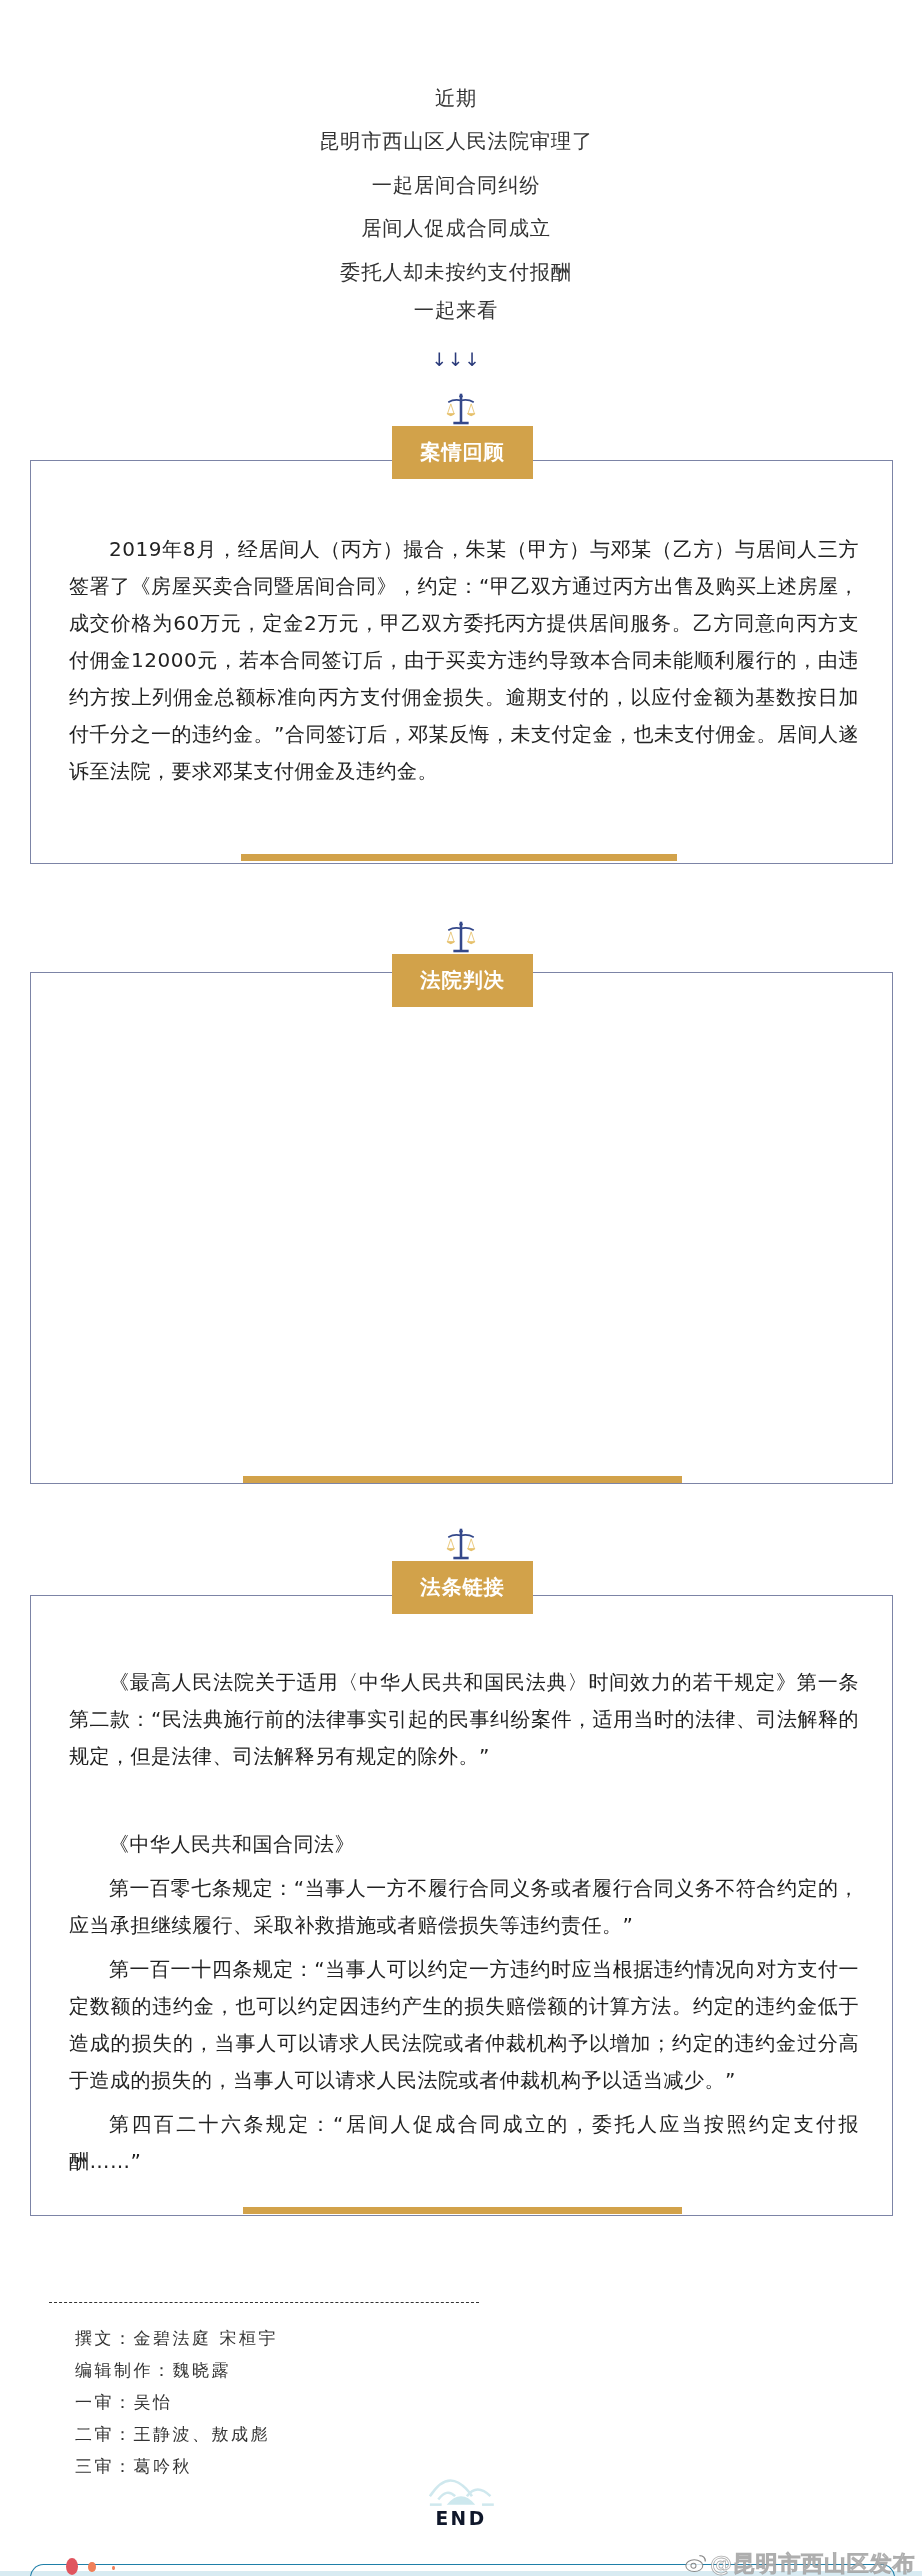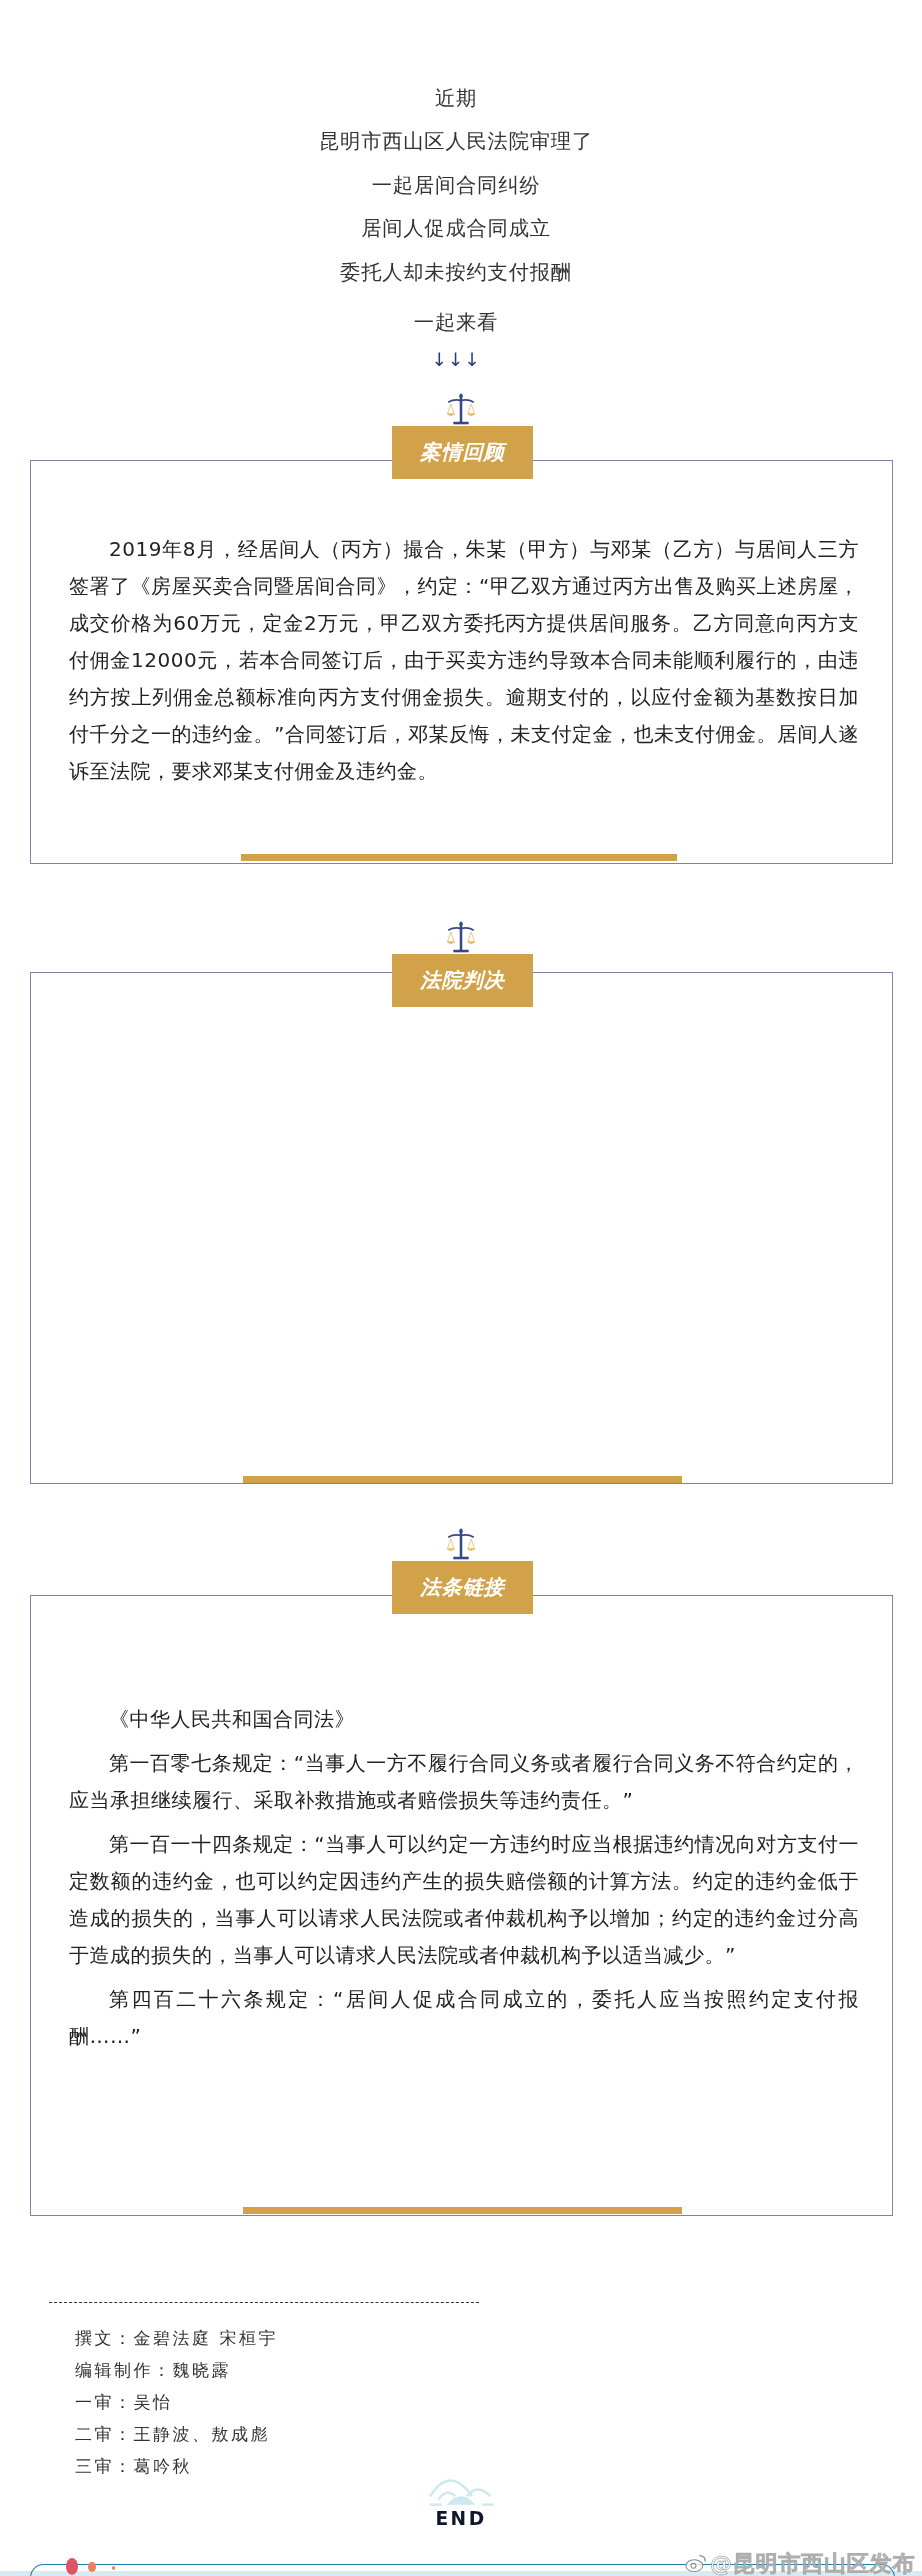--- a/index.html
+++ b/index.html
@@ -3,21 +3,21 @@
 <meta charset="utf-8">
 <style>
   html, body { margin: 0; padding: 0; background: #ffffff; }
   body { width: 922px; height: 2576px; position: relative; overflow: hidden;
          font-family: "DejaVu Sans", "Liberation Sans", sans-serif; color: #222; }
   .intro-line { position: absolute; left: 0; width: 912px; text-align: center;
                 font-size: 20.3px; line-height: 25.4px; color: #333; letter-spacing: 0.8px; margin-top: 42px; }
   .scale-icon { position: absolute; left: 444px; width: 34px; height: 34px; }
   .section-header { position: absolute; left: 392px; width: 141px; height: 53px;
                     background: #d2a24a; color: #fff; font-weight: bold; font-size: 20.3px;
-                    line-height: 53px; text-align: center; z-index: 3; letter-spacing: 0.8px; font-style: italic; }
+                    line-height: 53px; text-align: center; z-index: 3; letter-spacing: 0.8px; }
   .section-box { position: absolute; left: 30px; width: 863px; border: 1.7px solid #7c84a6;
                  background: #fff; z-index: 1; box-sizing: border-box; }
   .gold-bar { position: absolute; height: 6.8px; background: #d2a24a; z-index: 2; }
   .box-text { position: absolute; left: 62px; width: 804px; font-size: 20px; line-height: 37px;
               color: #222; z-index: 2; text-align: justify; letter-spacing: 0.5px; }
   .box-text p { margin: 7px; text-indent: 2em; }
   .box-text .gap { height: 37px; }
   .divider { position: absolute; left: 49px; top: 2302px; width: 430px; height: 0;
              border-top: 1.7px dashed #333; }
   .credits { position: absolute; left: 51px; top: 2322px; font-family: "DejaVu Serif", "Liberation Serif", serif;
@@ -38,21 +38,21 @@
 </style>
 </head>
 <body>
 
 <div>
   <div class="intro-line" style="top:44px">近期</div>
   <div class="intro-line" style="top:87px">昆明市西山区人民法院审理了</div>
   <div class="intro-line" style="top:131px">一起居间合同纠纷</div>
   <div class="intro-line" style="top:174px">居间人促成合同成立</div>
   <div class="intro-line" style="top:218px">委托人却未按约支付报酬</div>
-  <div class="intro-line" style="top:268px">一起来看</div>
+  <div class="intro-line" style="top:256px">一起来看</div>
   <div class="intro-line" style="top:305px;color:#2a3a7a;font-size:18.6px">↓↓↓</div>
 </div>
 
 <svg class="scale-icon" style="top:392px" viewBox="0 0 40 40">
   <line x1="20" y1="2" x2="20" y2="36" stroke="#34488a" stroke-width="3"></line>
   <circle cx="20" cy="5" r="2" fill="#34488a"></circle>
   <path d="M5 12 Q12 8 20 10 Q28 8 35 12" fill="none" stroke="#34488a" stroke-width="2"></path>
   <path d="M4 26 L8 14 L12 26 Z" fill="none" stroke="#e6c06b" stroke-width="1"></path>
   <path d="M3 25 Q8 32 13 25 Z" fill="#e6c06b"></path>
   <path d="M28 26 L32 14 L36 26 Z" fill="none" stroke="#e6c06b" stroke-width="1"></path>
@@ -90,20 +90,21 @@
   <path d="M4 26 L8 14 L12 26 Z" fill="none" stroke="#e6c06b" stroke-width="1"></path>
   <path d="M3 25 Q8 32 13 25 Z" fill="#e6c06b"></path>
   <path d="M28 26 L32 14 L36 26 Z" fill="none" stroke="#e6c06b" stroke-width="1"></path>
   <path d="M27 25 Q32 32 37 25 Z" fill="#e6c06b"></path>
   <rect x="11" y="35" width="18" height="3" fill="#34488a"></rect>
 </svg>
 <div class="section-header" style="top:1561px">法条链接</div>
 <div class="section-box" style="top:1595px;height:621px"></div>
 <div class="gold-bar" style="left:243px;width:439px;top:2207px"></div>
 <div class="box-text" style="top:1657px">
+  <p>《最高人民法院关于适用〈中华人民共和国民法典〉时间效力的若干规定》第一条第二款：“民法典施行前的法律事实引起的民事纠纷案件，适用当时的法律、司法解释的规定，但是法律、司法解释另有规定的除外。”</p>
   <div class="gap"></div>
   <p>《中华人民共和国合同法》</p>
   <p>第一百零七条规定：“当事人一方不履行合同义务或者履行合同义务不符合约定的，应当承担继续履行、采取补救措施或者赔偿损失等违约责任。”</p>
   <p>第一百一十四条规定：“当事人可以约定一方违约时应当根据违约情况向对方支付一定数额的违约金，也可以约定因违约产生的损失赔偿额的计算方法。约定的违约金低于造成的损失的，当事人可以请求人民法院或者仲裁机构予以增加；约定的违约金过分高于造成的损失的，当事人可以请求人民法院或者仲裁机构予以适当减少。”</p>
   <p>第四百二十六条规定：“居间人促成合同成立的，委托人应当按照约定支付报酬……”</p>
 </div>
 
 <div class="divider"></div>
 <div class="credits">
   <span class="credit-line">撰文：金碧法庭  宋桓宇</span>

